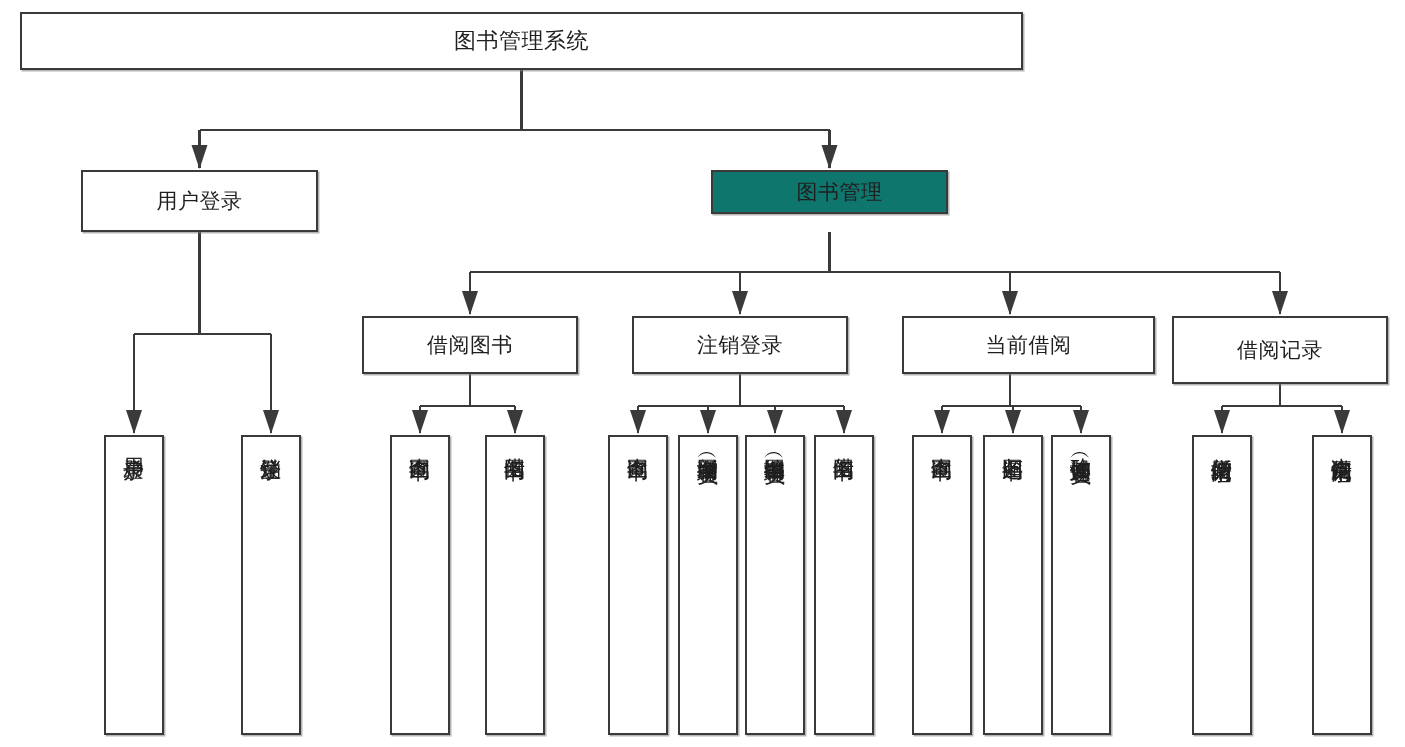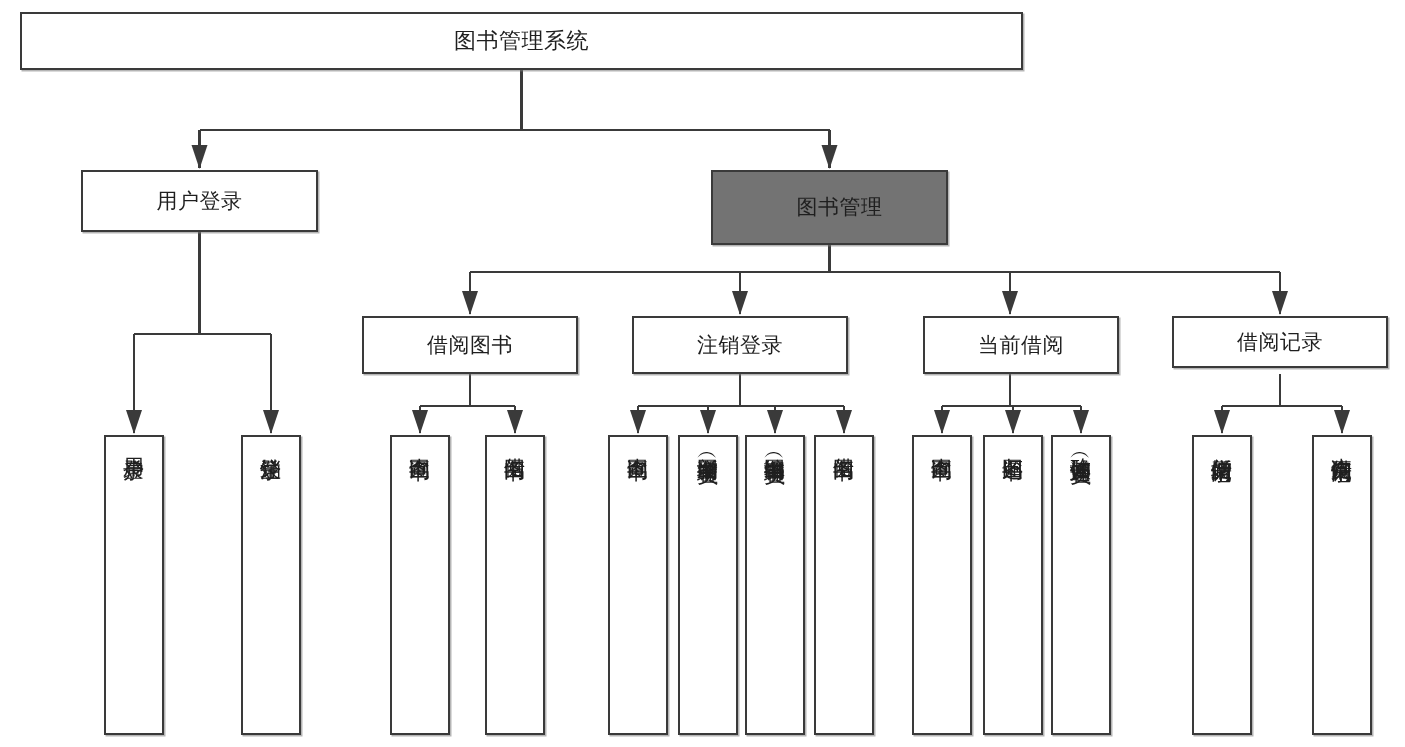--- a/index.html
+++ b/index.html
@@ -125,33 +125,33 @@
       <line x1="1342" y1="406" x2="1342" y2="433" stroke="#3a3a3a" stroke-width="2.4" shape-rendering="crispEdges"></line>
       <path d="M 1334 410 L 1350 410 L 1342 434 Z" fill="#3a3a3a"></path>
     </svg>
   <div id="nodes">
       <div class="node root" style="left: 20px; top: 12px; width: 1003px; height: 58px; border-color: rgb(58, 58, 58); background: rgb(255, 255, 255);">
         <div class="label" style="color: rgb(31, 31, 31);">图书管理系统</div>
       </div>
       <div class="node" style="left: 81px; top: 170px; width: 237px; height: 62px; border-color: rgb(58, 58, 58); background: rgb(255, 255, 255);">
         <div class="label" style="color: rgb(31, 31, 31);">用户登录</div>
       </div>
-      <div class="node" style="left: 711px; top: 170px; width: 237px; height: 75px; border-color: rgb(58, 58, 58); background: #737373; padding-left: 20px;">
+      <div class="node" style="left: 711px; top: 170px; width: 237px; height: 44px; border-color: rgb(58, 58, 58); background: #0f766e; padding-left: 20px;">
         <div class="label" style="color: rgb(31, 31, 31);">图书管理</div>
       </div>
       <div class="node" style="left: 362px; top: 316px; width: 216px; height: 58px; border-color: rgb(58, 58, 58); background: rgb(255, 255, 255);">
         <div class="label" style="color: rgb(31, 31, 31);">借阅图书</div>
       </div>
       <div class="node" style="left: 632px; top: 316px; width: 216px; height: 58px; border-color: rgb(58, 58, 58); background: rgb(255, 255, 255);">
         <div class="label" style="color: rgb(31, 31, 31);">注销登录</div>
       </div>
-      <div class="node" style="left: 923px; top: 316px; width: 196px; height: 58px; border-color: rgb(58, 58, 58); background: rgb(255, 255, 255);">
+      <div class="node" style="left: 902px; top: 316px; width: 253px; height: 58px; border-color: rgb(58, 58, 58); background: rgb(255, 255, 255);">
         <div class="label" style="color: rgb(31, 31, 31);">当前借阅</div>
       </div>
-      <div class="node" style="left: 1172px; top: 316px; width: 216px; height: 52px; border-color: rgb(58, 58, 58); background: rgb(255, 255, 255);">
+      <div class="node" style="left: 1172px; top: 316px; width: 216px; height: 68px; border-color: rgb(58, 58, 58); background: rgb(255, 255, 255);">
         <div class="label" style="color: rgb(31, 31, 31);">借阅记录</div>
       </div>
       <div class="node leaf" style="left: 104px; top: 435px; width: 60px; height: 300px; border-color: rgb(58, 58, 58); background: rgb(255, 255, 255);">
         <div class="label" style="color: rgb(31, 31, 31);">用户登录</div>
       </div>
       <div class="node leaf" style="left: 241px; top: 435px; width: 60px; height: 300px; border-color: rgb(58, 58, 58); background: rgb(255, 255, 255);">
         <div class="label" style="color: rgb(31, 31, 31);">注销登录</div>
       </div>
       <div class="node leaf" style="left: 390px; top: 435px; width: 60px; height: 300px; border-color: rgb(58, 58, 58); background: rgb(255, 255, 255);">
         <div class="label" style="color: rgb(31, 31, 31);">查询图书</div>

